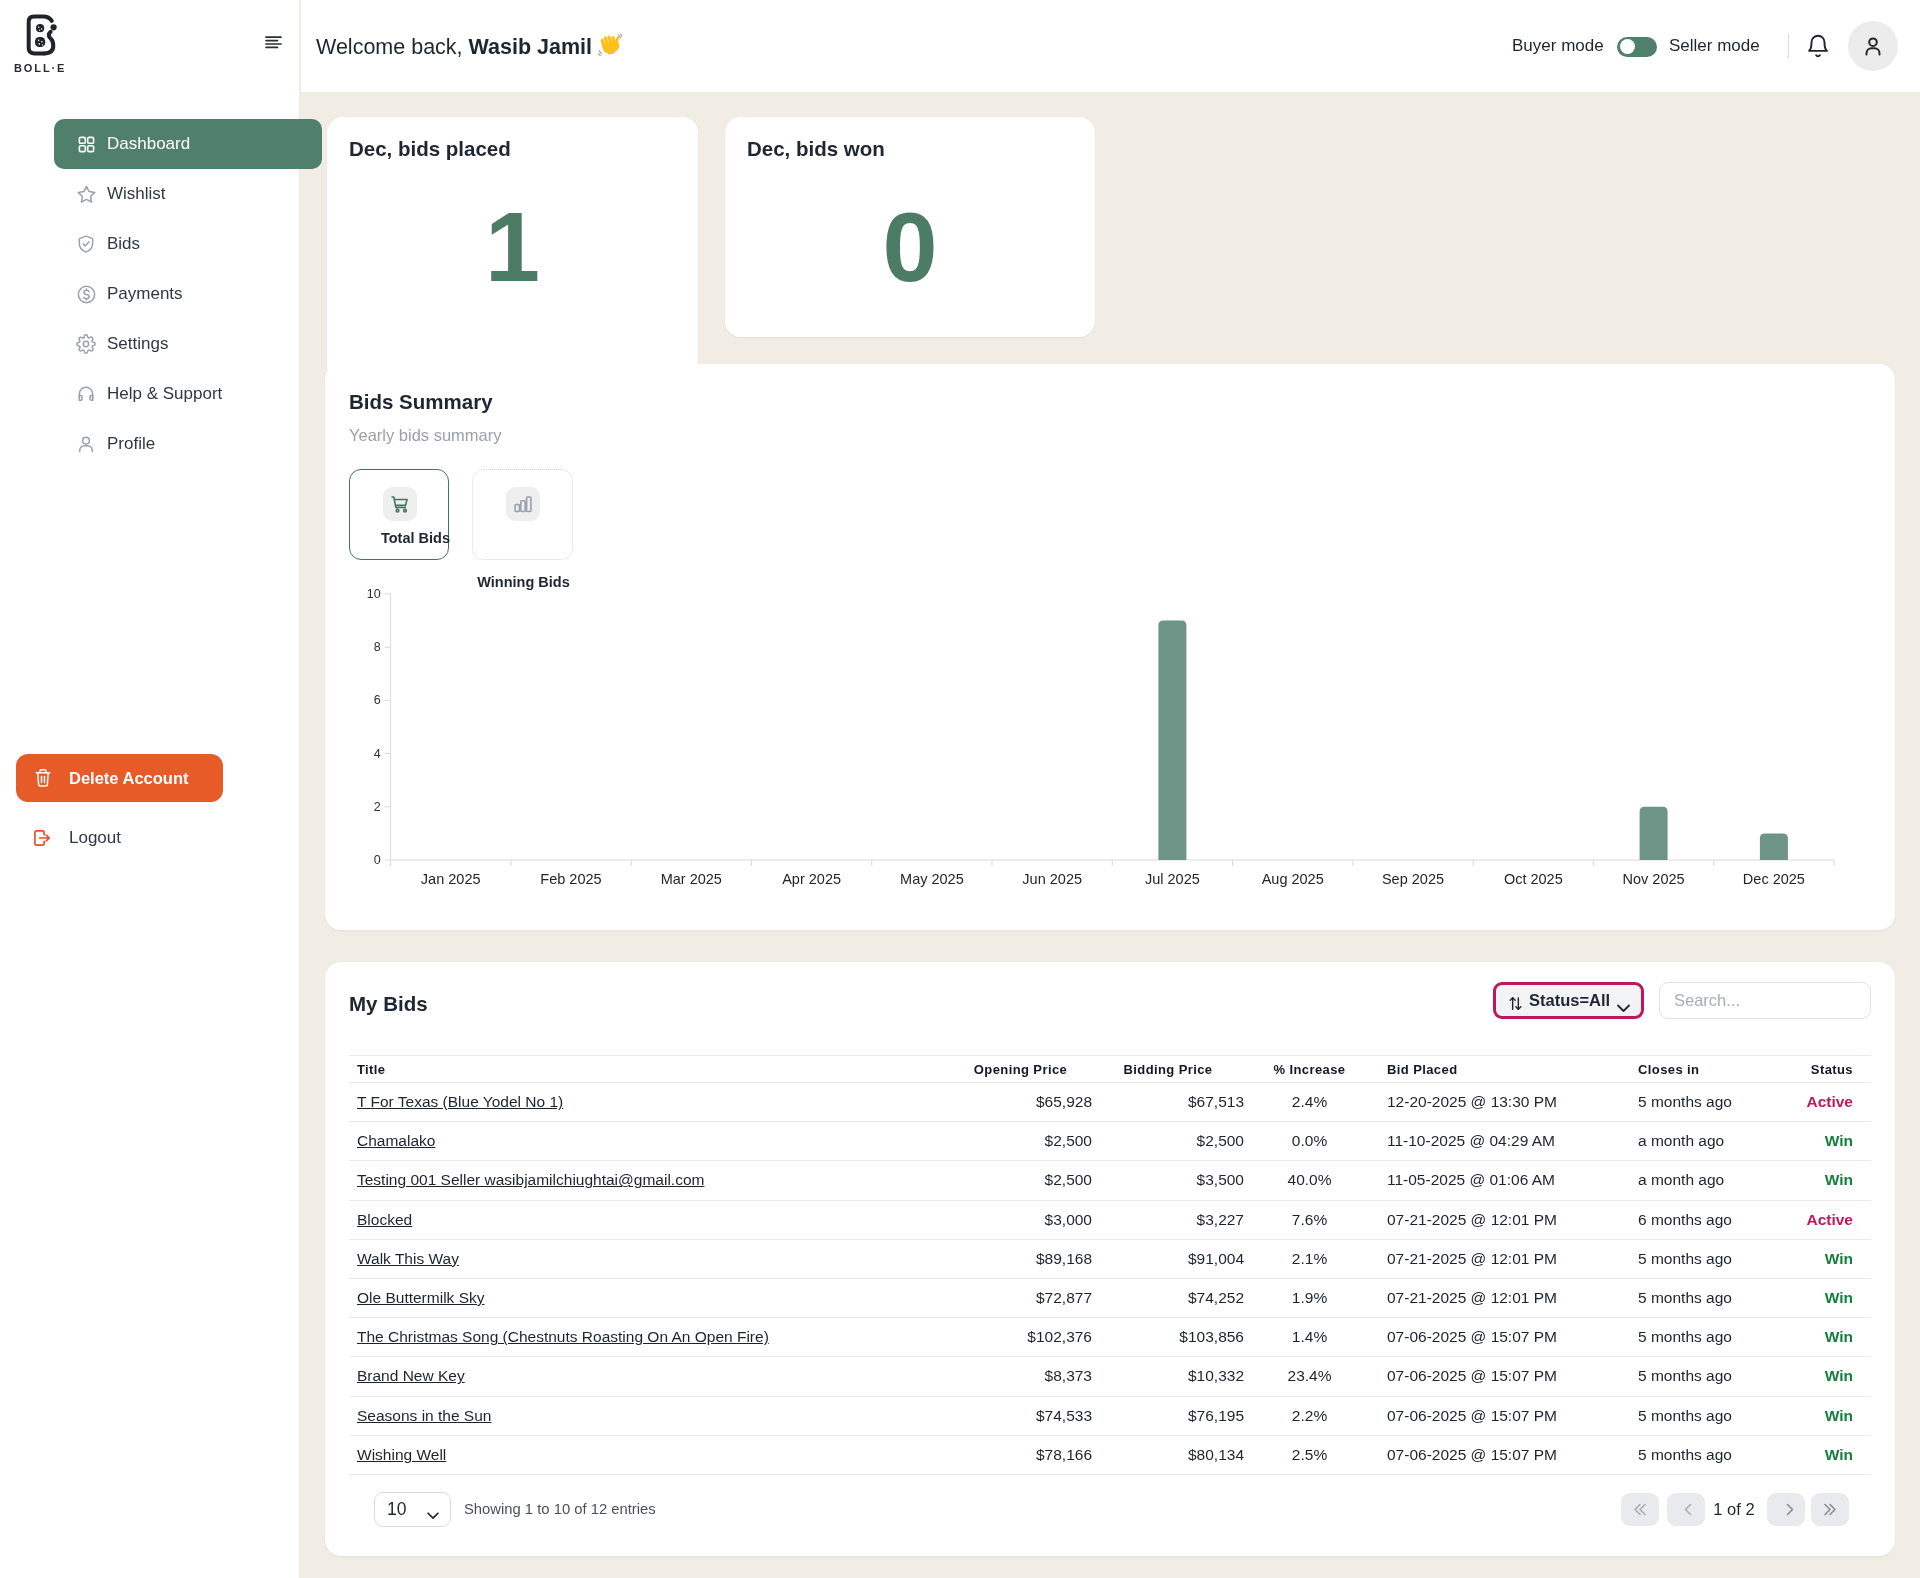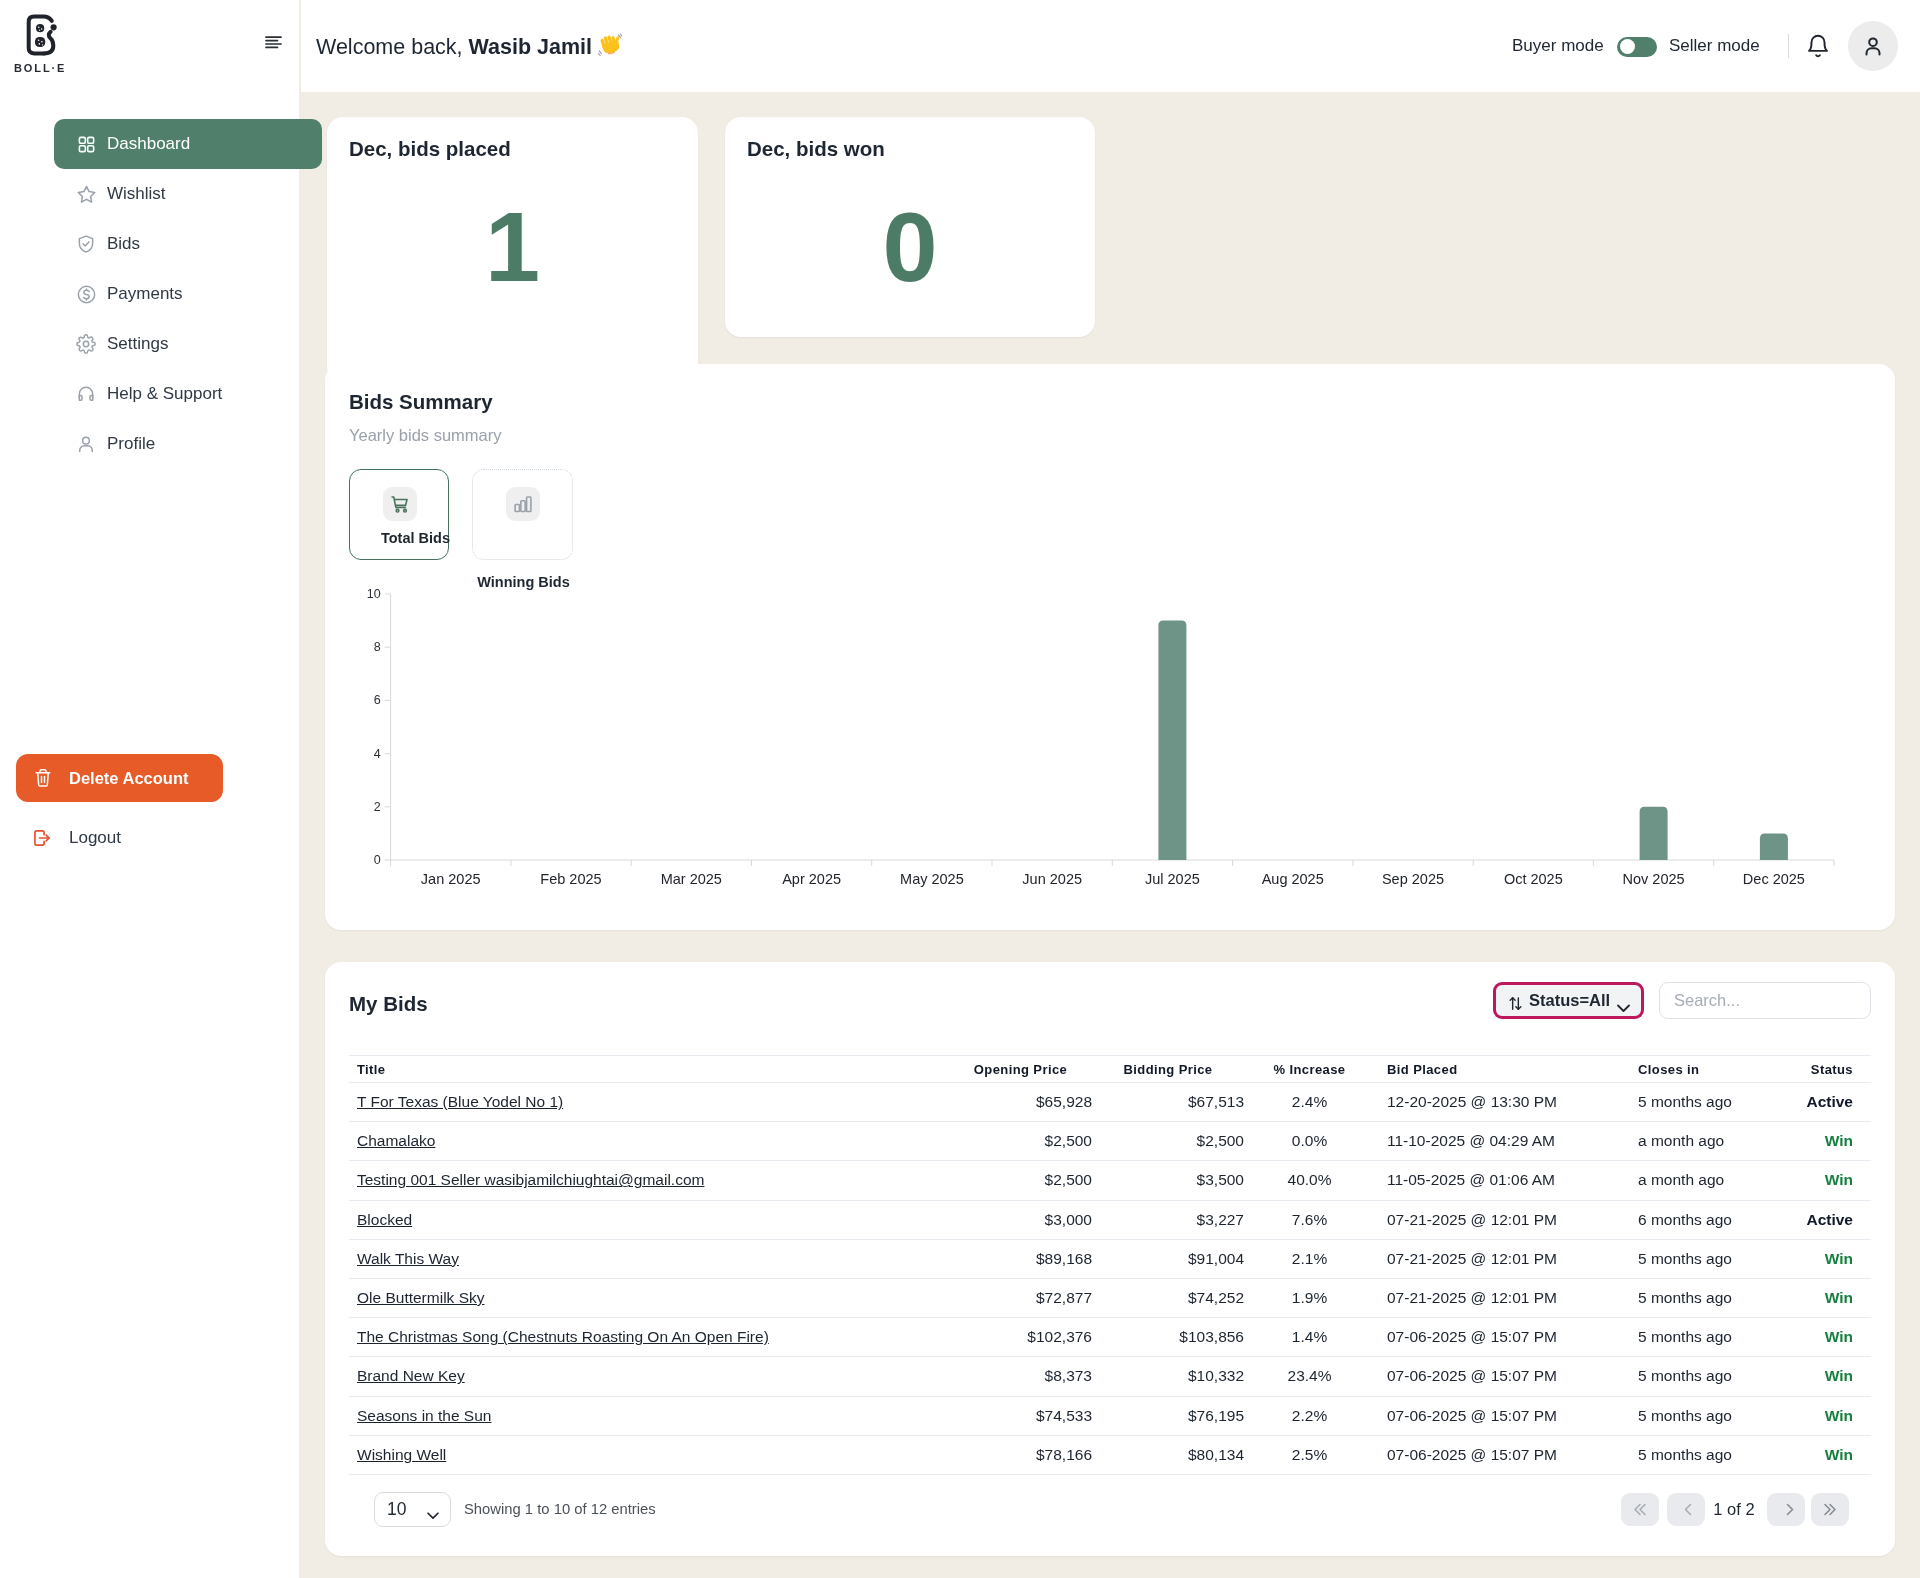--- a/index.html
+++ b/index.html
@@ -25,21 +25,21 @@
 table.bids th { font-size:13px; font-weight:bold; letter-spacing:.4px; color:#111827; border-top:1px solid #e7eaee; border-bottom:1px solid #e7eaee; height:27px; padding:0; }
 table.bids td { height:39.2px; border-bottom:1px solid #e7eaee; padding:0; }
 table.bids .c1 { text-align:left; padding-left:8px; }
 table.bids .c2, table.bids .c3 { text-align:right; }
 table.bids th.c2, table.bids th.c3 { text-align:center; }
 table.bids .c4 { text-align:center; }
 table.bids .c5 { text-align:left; padding-left:12px; }
 table.bids .c6 { text-align:left; padding-left:8px; }
 table.bids .c7 { text-align:right; padding-right:18px; }
 table.bids a { color:#1c2430; }
-.st-active { color:#0f172a; font-weight:bold; }
+.st-active { color:#be185d; font-weight:bold; }
 .st-win { color:#15803d; font-weight:bold; }
 </style>
 </head>
 <body>
 <div id="page">
 
   <div id="sidebar">
     <svg class="abs" style="left:26px; top:14px;" width="32" height="42" viewBox="0 0 32 42">
 <g fill="none" stroke="#20242a" stroke-width="4" stroke-linecap="round" stroke-linejoin="round">
 <path d="M25.8,6.9 Q23,2.7 17.5,2.6 L8,2.6 Q2.7,2.6 2.7,8 L2.7,34.1 Q2.7,39.4 8,39.4 L18,39.4"></path>

